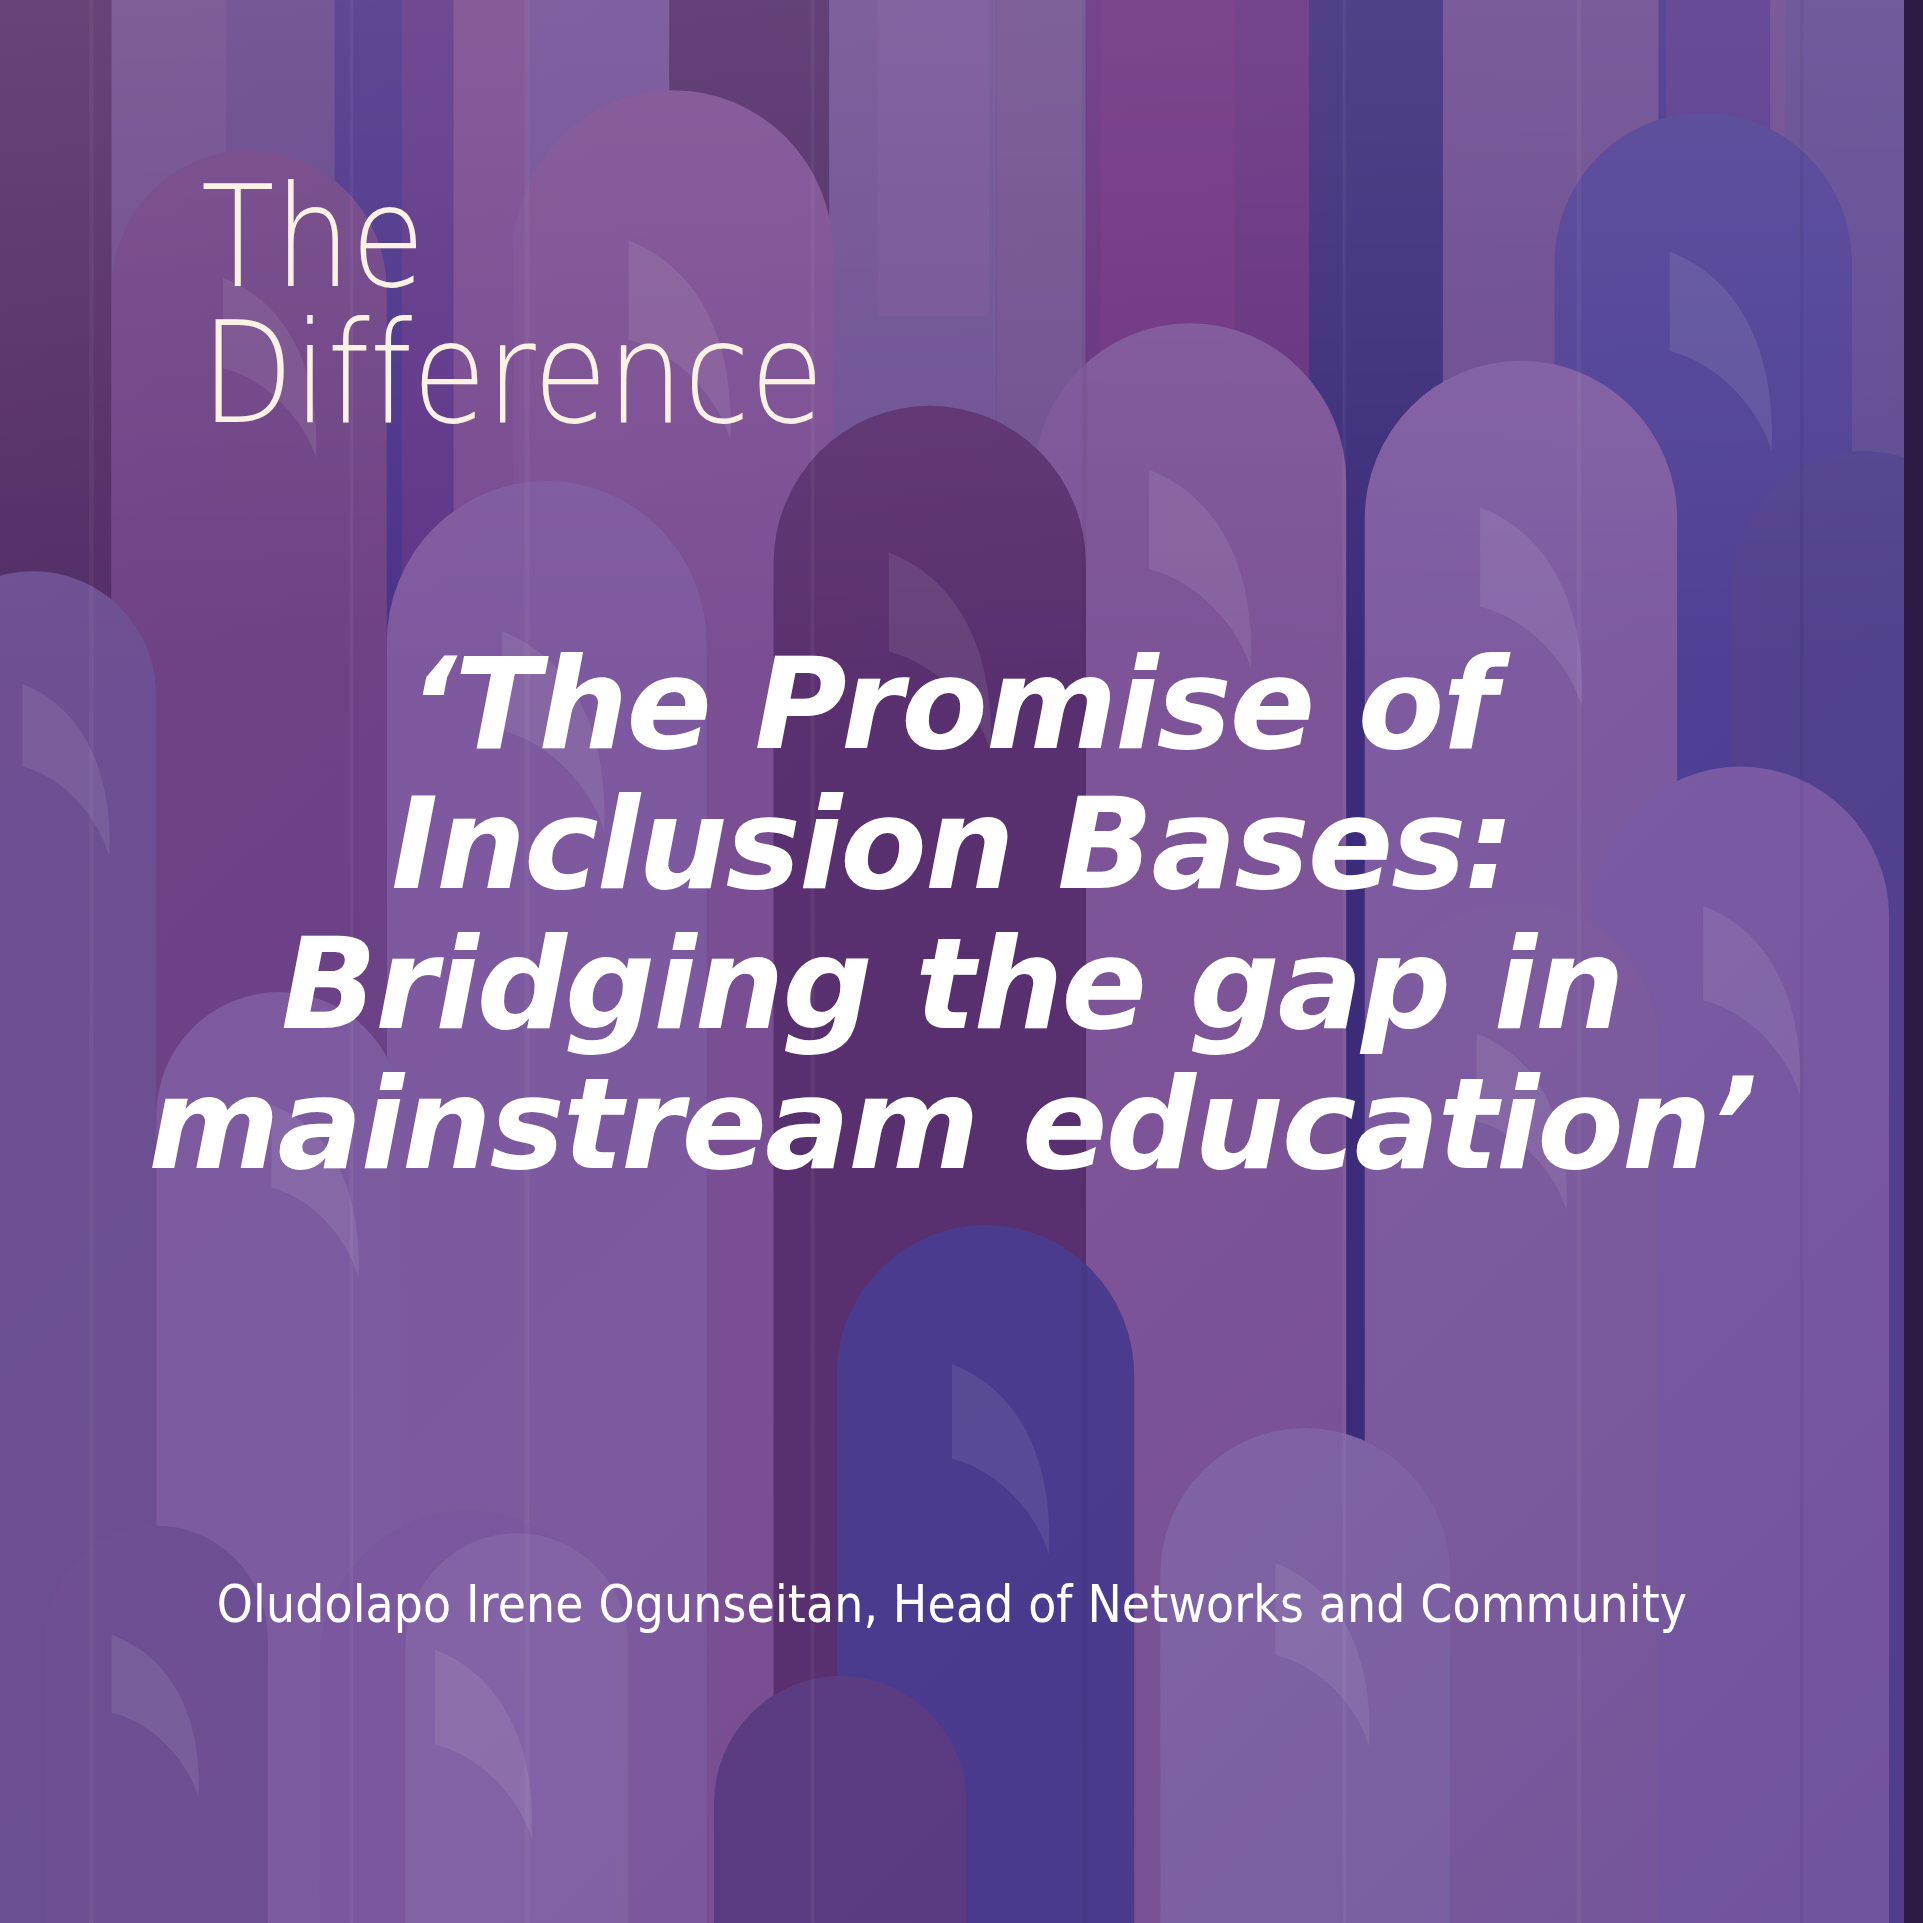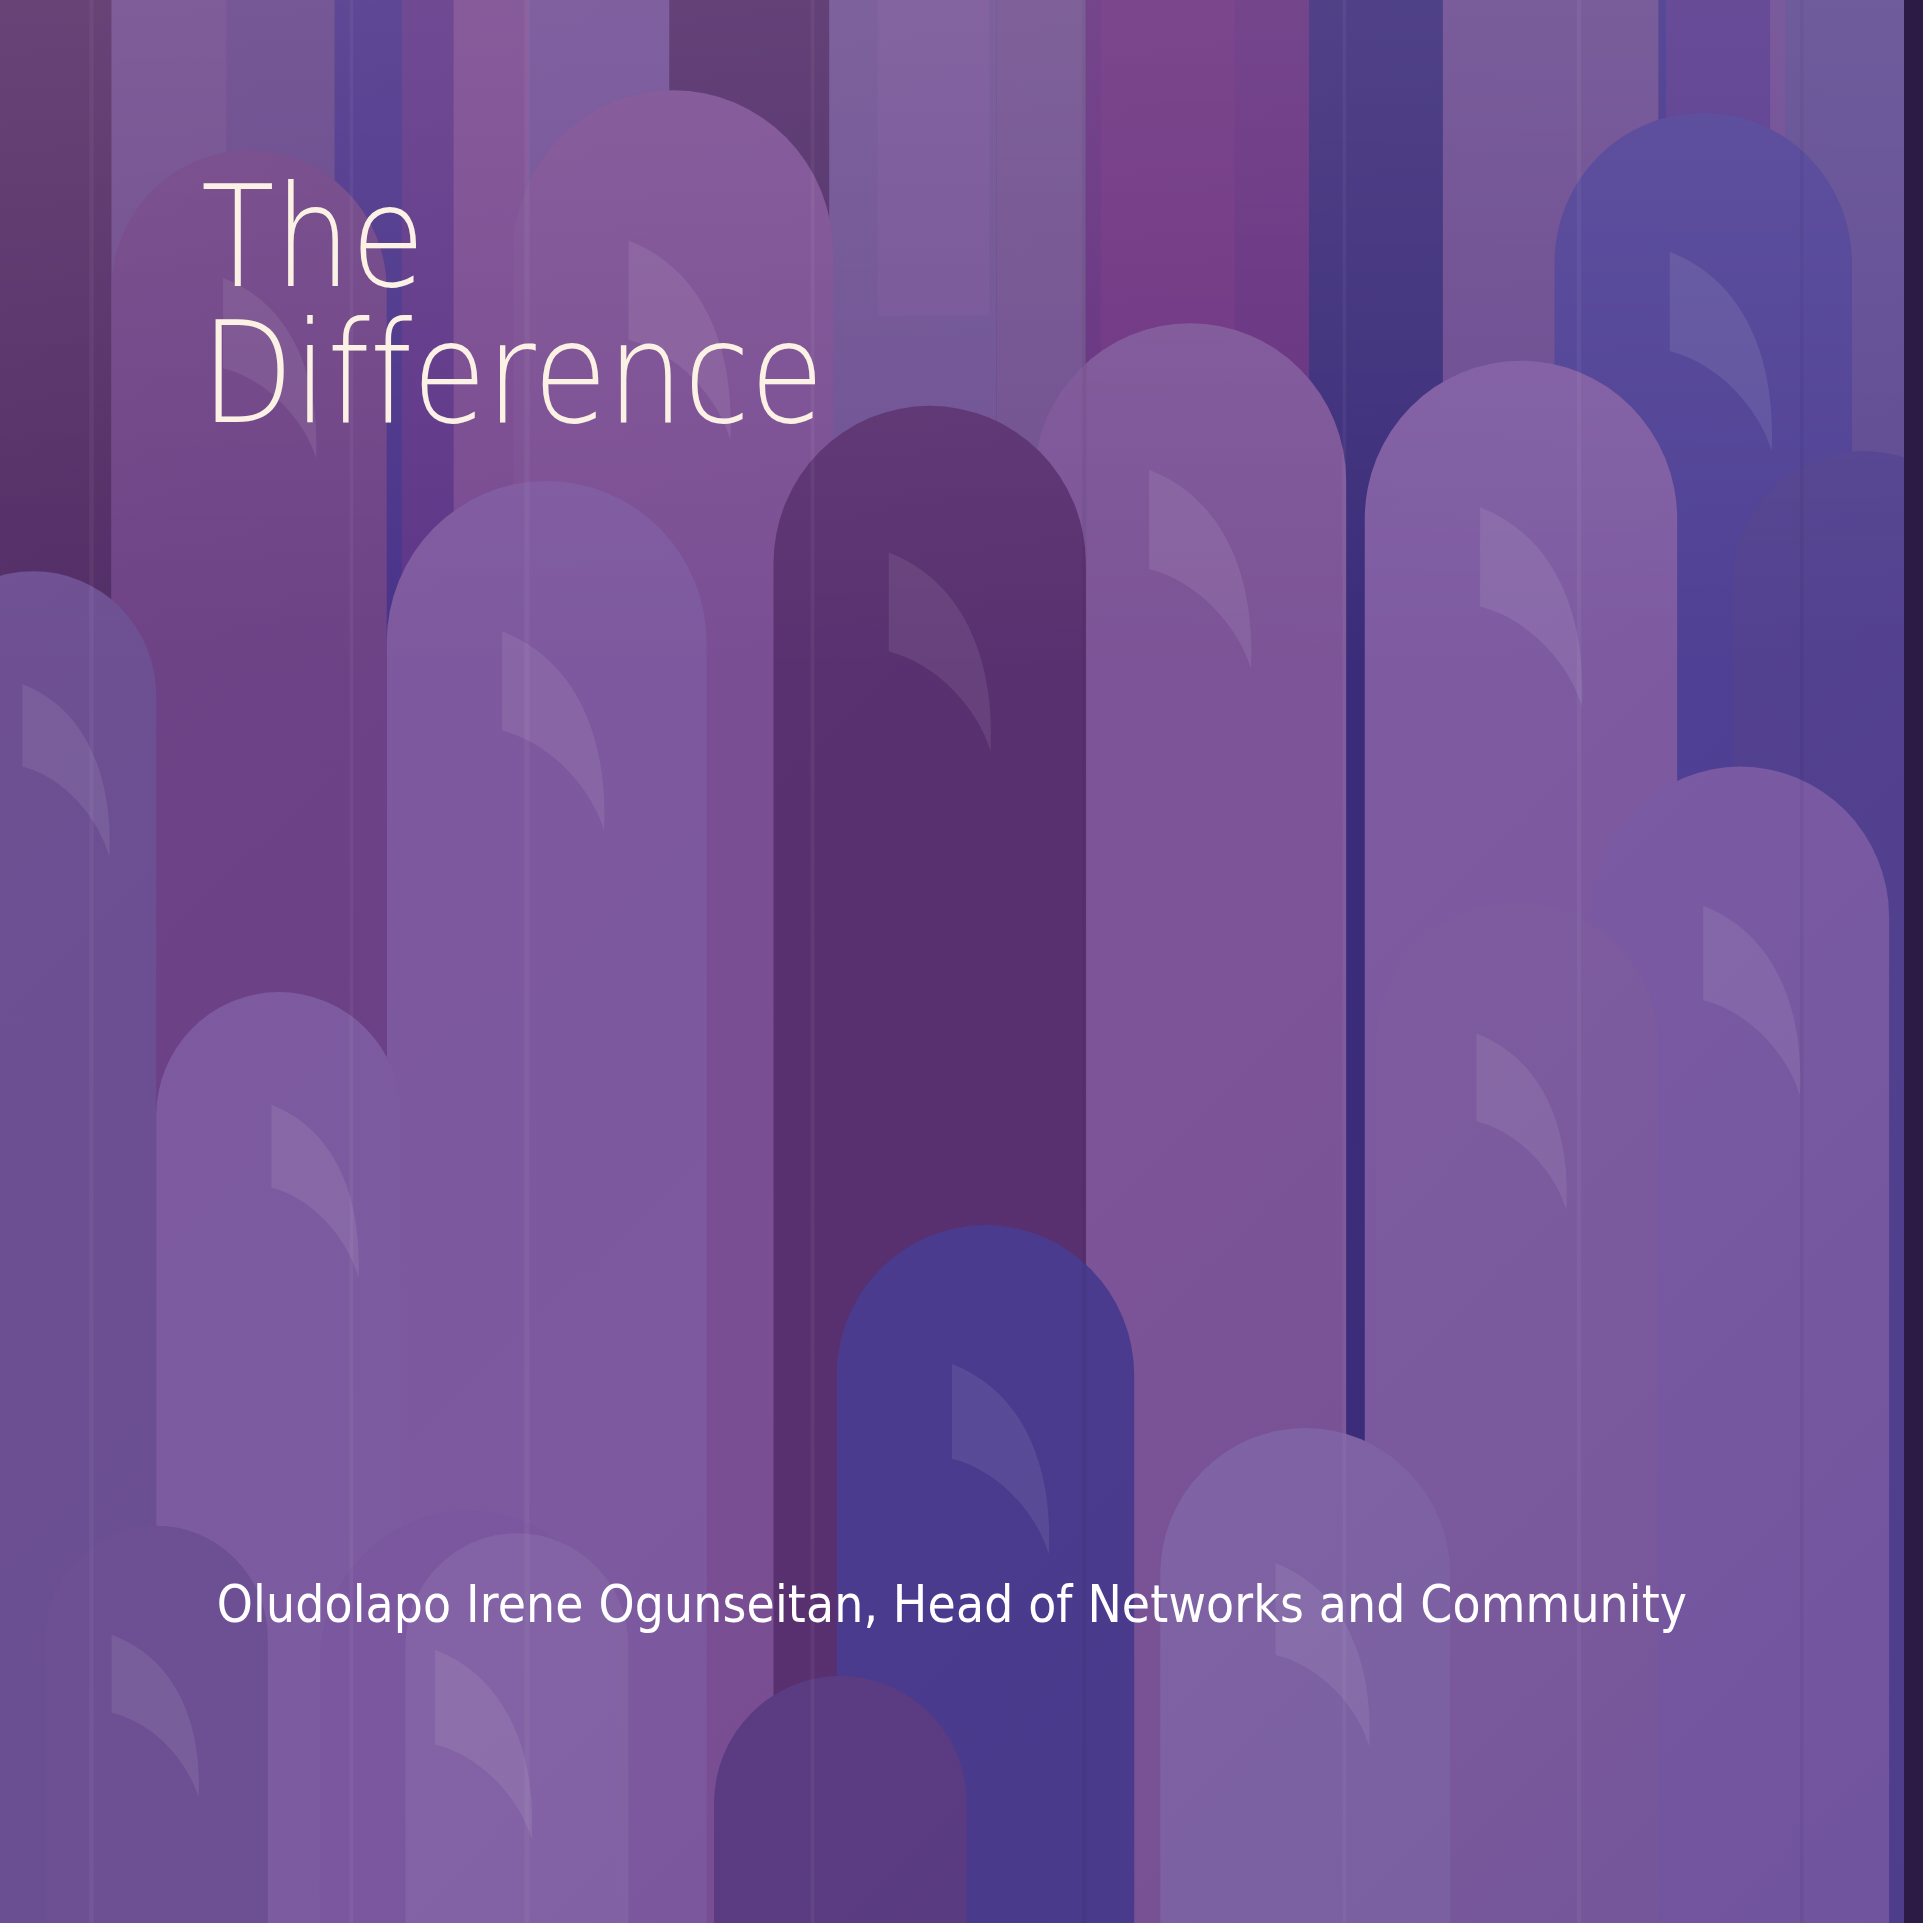--- a/index.html
+++ b/index.html
@@ -203,18 +203,22 @@
     </g>
   </svg>
 
   <div id="content">
 
     <div class="logo">
       <span class="logo-line l1">The</span>
       <span class="logo-line l2">Difference</span>
     </div>
 
+    <div class="headline">‘The Promise of
+Inclusion Bases:
+Bridging the gap in
+mainstream education’</div>
 
     <div class="byline">Oludolapo Irene Ogunseitan, Head of Networks and Community</div>
 
   </div>
 </div>
 
 
 </body></html>

